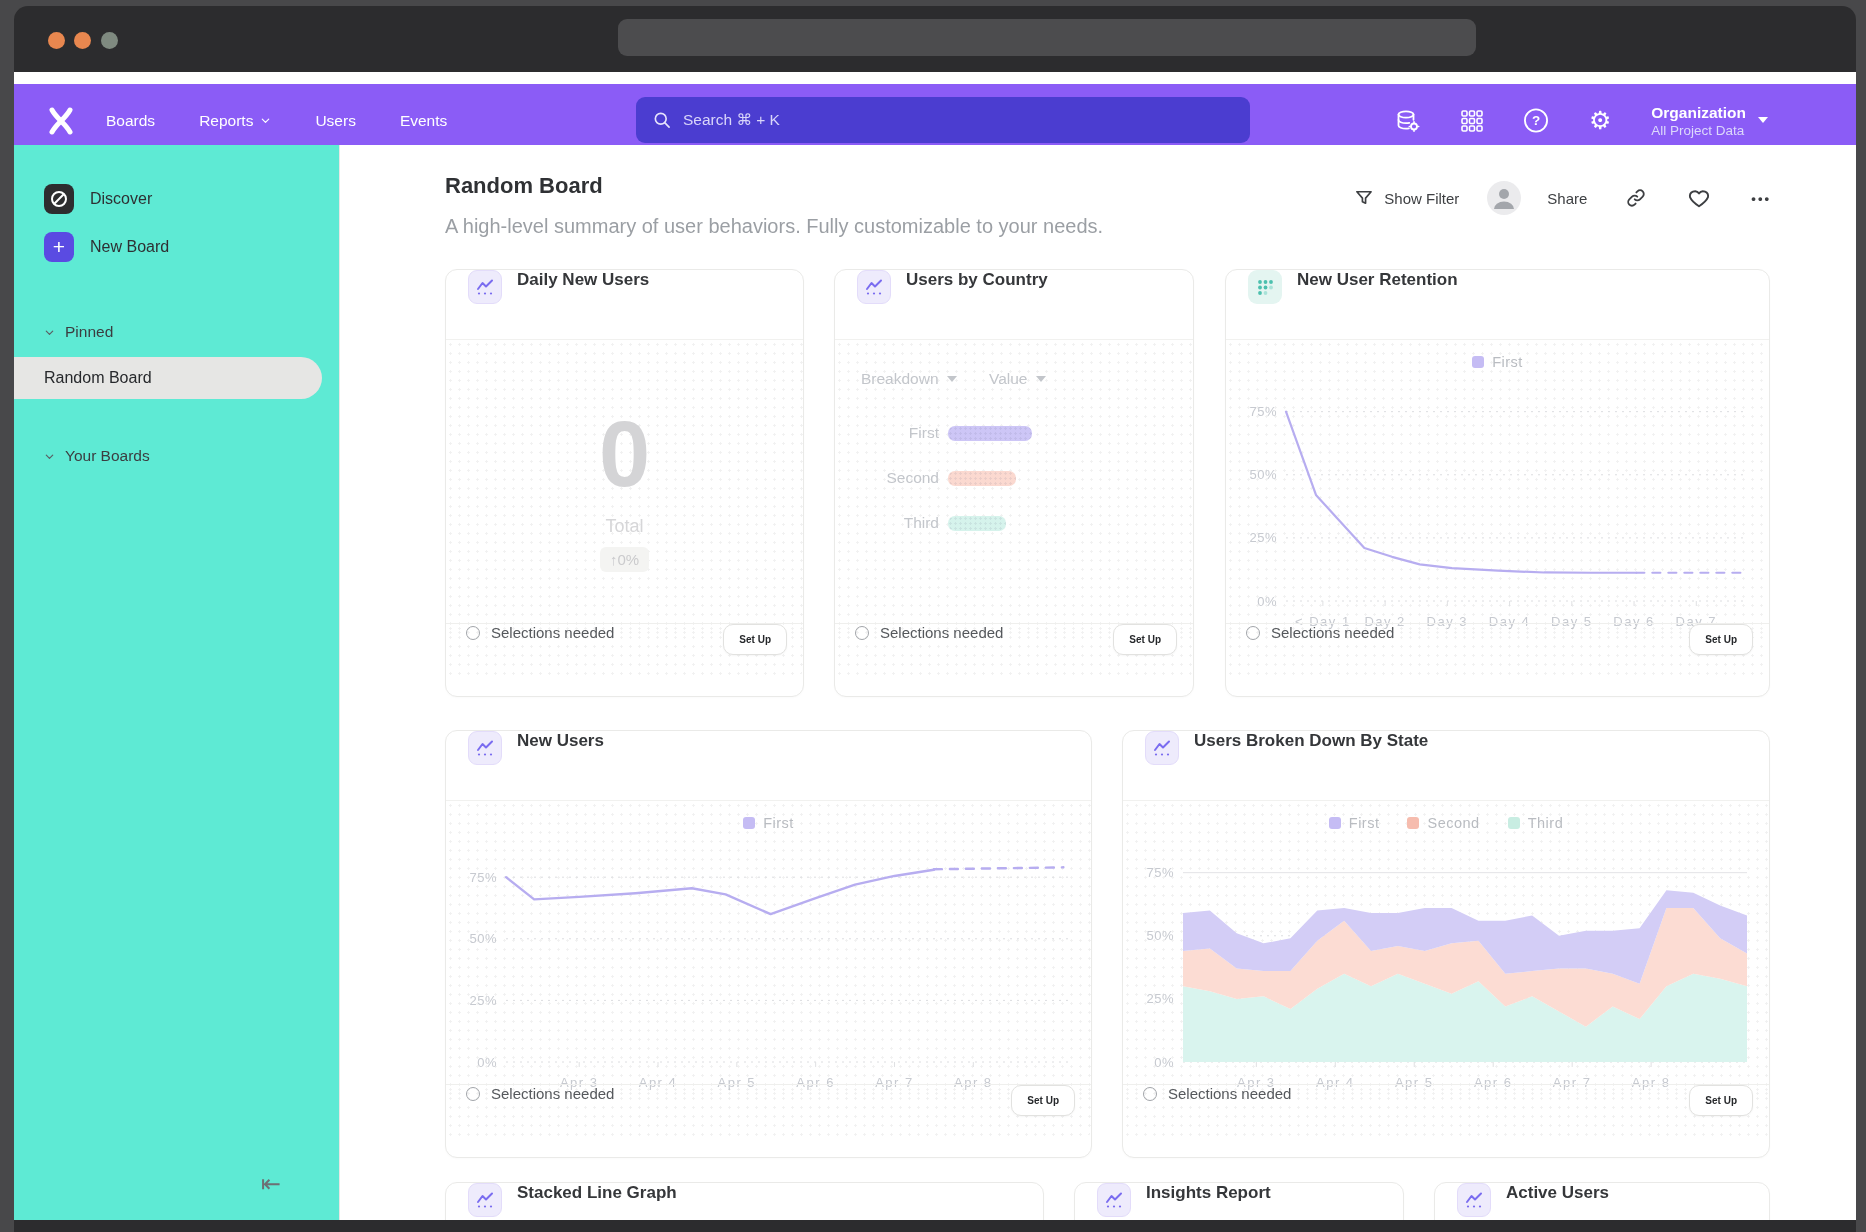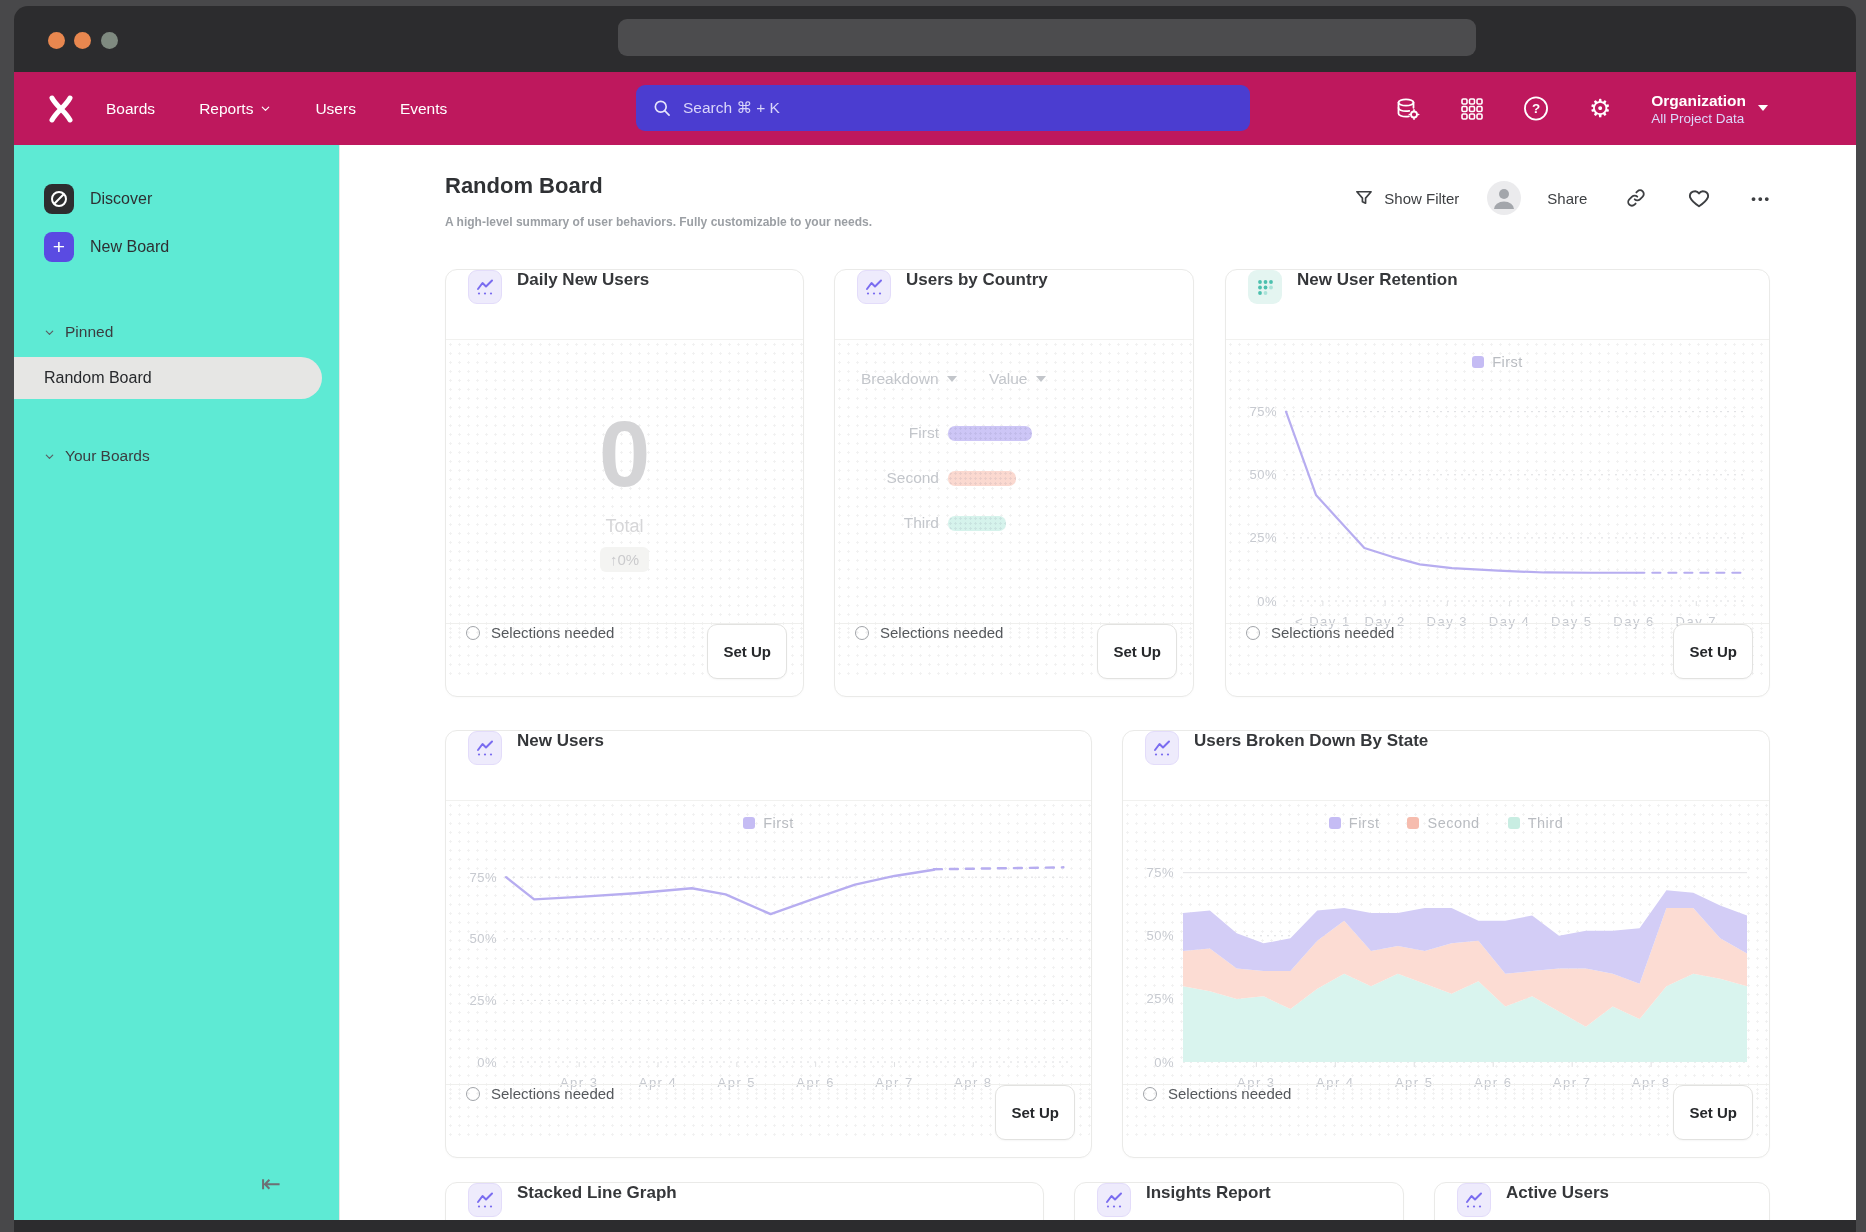--- a/index.html
+++ b/index.html
@@ -7,21 +7,21 @@
   body { background:#48484a; font-family:"Liberation Sans","DejaVu Sans",sans-serif; position:relative; }
 
   .window { position:absolute; left:14px; top:6px; right:10px; bottom:0; background:#2c2c2e; border-radius:14px 14px 0 0; }
   .titlebar { position:absolute; top:0; left:0; right:0; height:66px; }
   .tl-dot { position:absolute; top:26px; width:17px; height:17px; border-radius:50%; }
   .urlpill { position:absolute; left:604px; top:13px; width:858px; height:37px; background:#4c4c4e; border-radius:9px; }
 
   .app { position:absolute; top:66px; left:0; right:0; bottom:12px; background:#fff; overflow:hidden; }
 
   
-  .nav { position:absolute; top:0; left:0; right:0; height:73px; background:#be185d; display:flex; align-items:center; }
+  .nav { position:absolute; top:12px; left:0; right:0; height:73px; background:#8b5cf6; display:flex; align-items:center; }
   .nav-logo { position:absolute; left:32px; top:22px; width:30px; height:30px; }
   .nav-links { position:absolute; left:92px; top:0; height:73px; display:flex; align-items:center; gap:44px; }
   .nav-link { color:#fff; font-size:15.5px; font-weight:500; display:flex; align-items:center; gap:7px; cursor:pointer; }
   .chev { width:11px; height:11px; }
   .search { position:absolute; left:622px; top:13px; width:614px; height:46px; background:#4b3dd0; border-radius:9px; display:flex; align-items:center; padding:0 16px; gap:11px; }
   .search-ph { color:#d9d5fa; font-size:15.5px; }
   .nav-right { position:absolute; right:88px; top:0; height:73px; display:flex; align-items:center; gap:38px; }
   .nav-ic { width:26px; height:26px; color:#fff; display:flex; align-items:center; justify-content:center; cursor:pointer; }
   .org { display:flex; align-items:center; gap:12px; cursor:pointer; }
   .org-name { color:#fff; font-size:15.5px; font-weight:700; line-height:1.35; }
@@ -39,39 +39,39 @@
   .chip-purple { background:#5a4be2; color:#fff; font-size:21px; font-weight:400; }
   .compass { width:16px; height:16px; border:2px solid #fff; border-radius:50%; position:relative; }
   .compass::after { content:""; position:absolute; left:-1px; top:5px; width:14px; height:2px; background:#fff; transform:rotate(-45deg); }
   .side-sec { display:flex; align-items:center; gap:10px; padding-left:30px; height:34px; font-size:15.5px; font-weight:500; color:#3b3d40; cursor:pointer; }
   .side-sec .chev { color:#5b5e62; }
   .pill { height:42px; display:flex; align-items:center; padding-left:30px; background:#e6e6e4; border-radius:0 21px 21px 0; width:308px; font-size:16px; color:#27292c; cursor:pointer; }
   .collapse-btn { position:absolute; right:58px; bottom:22px; color:#6d7074; font-size:24px; cursor:pointer; }
 
   .main { flex:1; position:relative; background:#fff; overflow:hidden; }
   .page-title { position:absolute; left:105px; top:28px; font-size:22px; font-weight:700; color:#2f3134; }
-  .page-sub { position:absolute; left:105px; top:70px; font-size:12px; color:#9b9fa4;font-weight:bold; }
+  .page-sub { position:absolute; left:105px; top:70px; font-size:20px; color:#9b9fa4; }
   .actions { position:absolute; right:85px; top:36px; display:flex; align-items:center; color:#3d3f42; }
   .act-txt { font-size:15px; font-weight:500; cursor:pointer; }
   .avatar { width:34px; height:34px; border-radius:50%; background:#ebebed; overflow:hidden; cursor:pointer; }
   .icon-btn { cursor:pointer; display:flex; align-items:center; justify-content:center; }
   .dots3 { font-size:13px; letter-spacing:2px; font-weight:700; color:#3d3f42; }
 
   
   .card { position:absolute; background:#fff; border:1px solid #eaeae8; border-radius:12px; box-shadow:0 1px 2px rgba(0,0,0,0.02); }
   .card-hd { height:70px; display:flex; gap:15px; padding:0 22px; border-bottom:1px solid #f1f1ef; }
   .card-chip { width:34px; height:34px; border-radius:9px; display:flex; align-items:center; justify-content:center; flex:none; }
   .chip-lpurple { background:#eeebfc; border:1px solid #e3dcfa; }
   .chip-teal { background:#e4f5f1; }
   .card-title { font-size:17px; font-weight:700; color:#35373a; }
   .card-bd { position:absolute; top:70px; bottom:57px; left:0; right:0; }
   .card-ft { position:absolute; bottom:16px; left:0; right:0; height:57px; border-top:1px solid #efefed; border-radius:0 0 12px 12px; display:flex; align-items:flex-start; justify-content:space-between; padding:0 16px 0 20px; }
   .ft-status { display:flex; align-items:center; gap:11px; font-size:15px; color:#55585c; }
   .ft-circle { width:14px; height:14px; border-radius:50%; border:1.6px solid #a2a5aa; }
-  .setup-btn { background:#fff; border:1px solid #e2e2e0; border-radius:10px; padding:18px 15px; font-size:15px; font-weight:700; color:#26282b; cursor:pointer; box-shadow:0 1px 2px rgba(0,0,0,0.04); font-family:inherit; }
+  .setup-btn { background:#fff; border:1px solid #e2e2e0; border-radius:10px; padding:9px 15px; font-size:10px; font-weight:700; color:#26282b; cursor:pointer; box-shadow:0 1px 2px rgba(0,0,0,0.04); font-family:inherit; }
 
   
   .big-wrap { position:absolute; inset:0; display:flex; flex-direction:column; align-items:center; justify-content:center; }
   .big-num { font-size:92px; font-weight:600; color:#d4d4d6; line-height:1; }
   .big-lbl { font-size:18px; color:#d6d6d8; margin-top:16px; }
   .big-delta { margin-top:10px; background:#f4f4f2; border-radius:6px; padding:4px 10px; font-size:15px; color:#cbcbcd; }
 
   
   .tbl-hd { display:flex; padding:30px 0 0 26px; }
   .tbl-col { display:flex; align-items:center; gap:8px; font-size:15.5px; color:#c3c6cb; cursor:pointer; }

